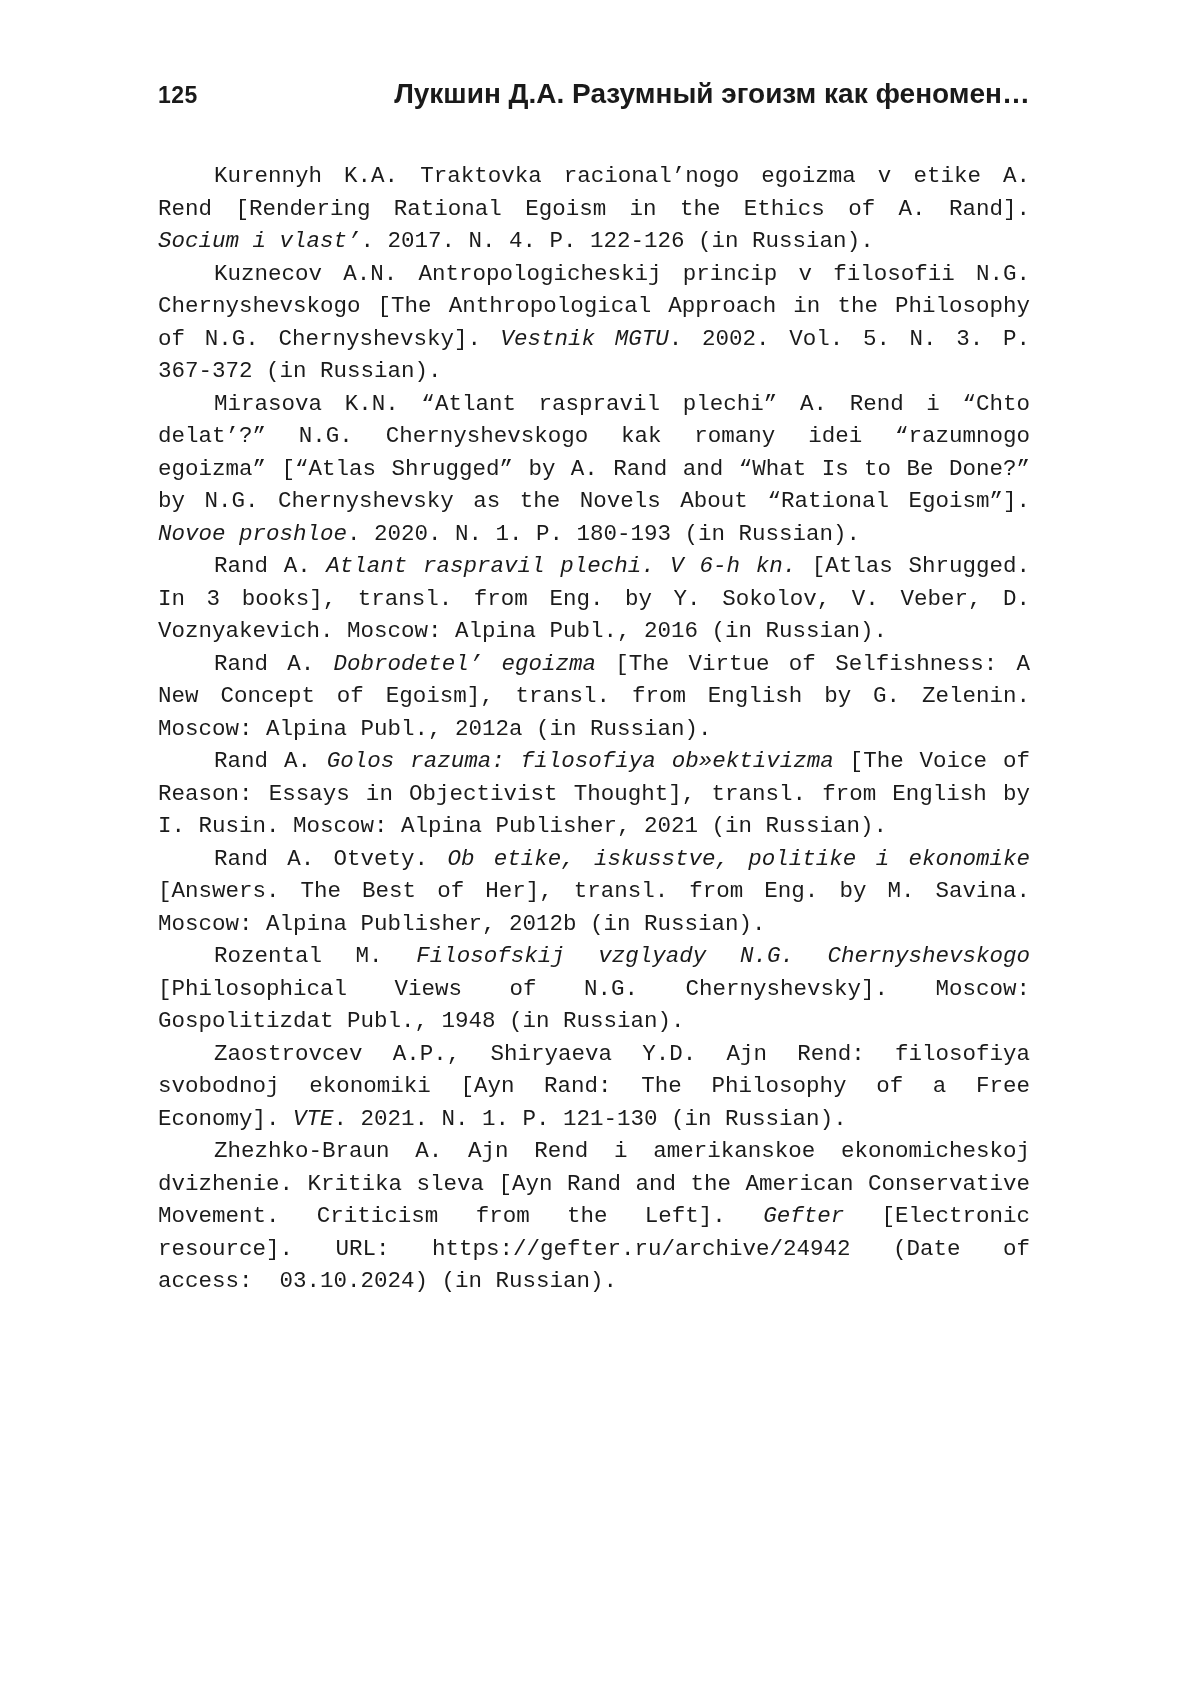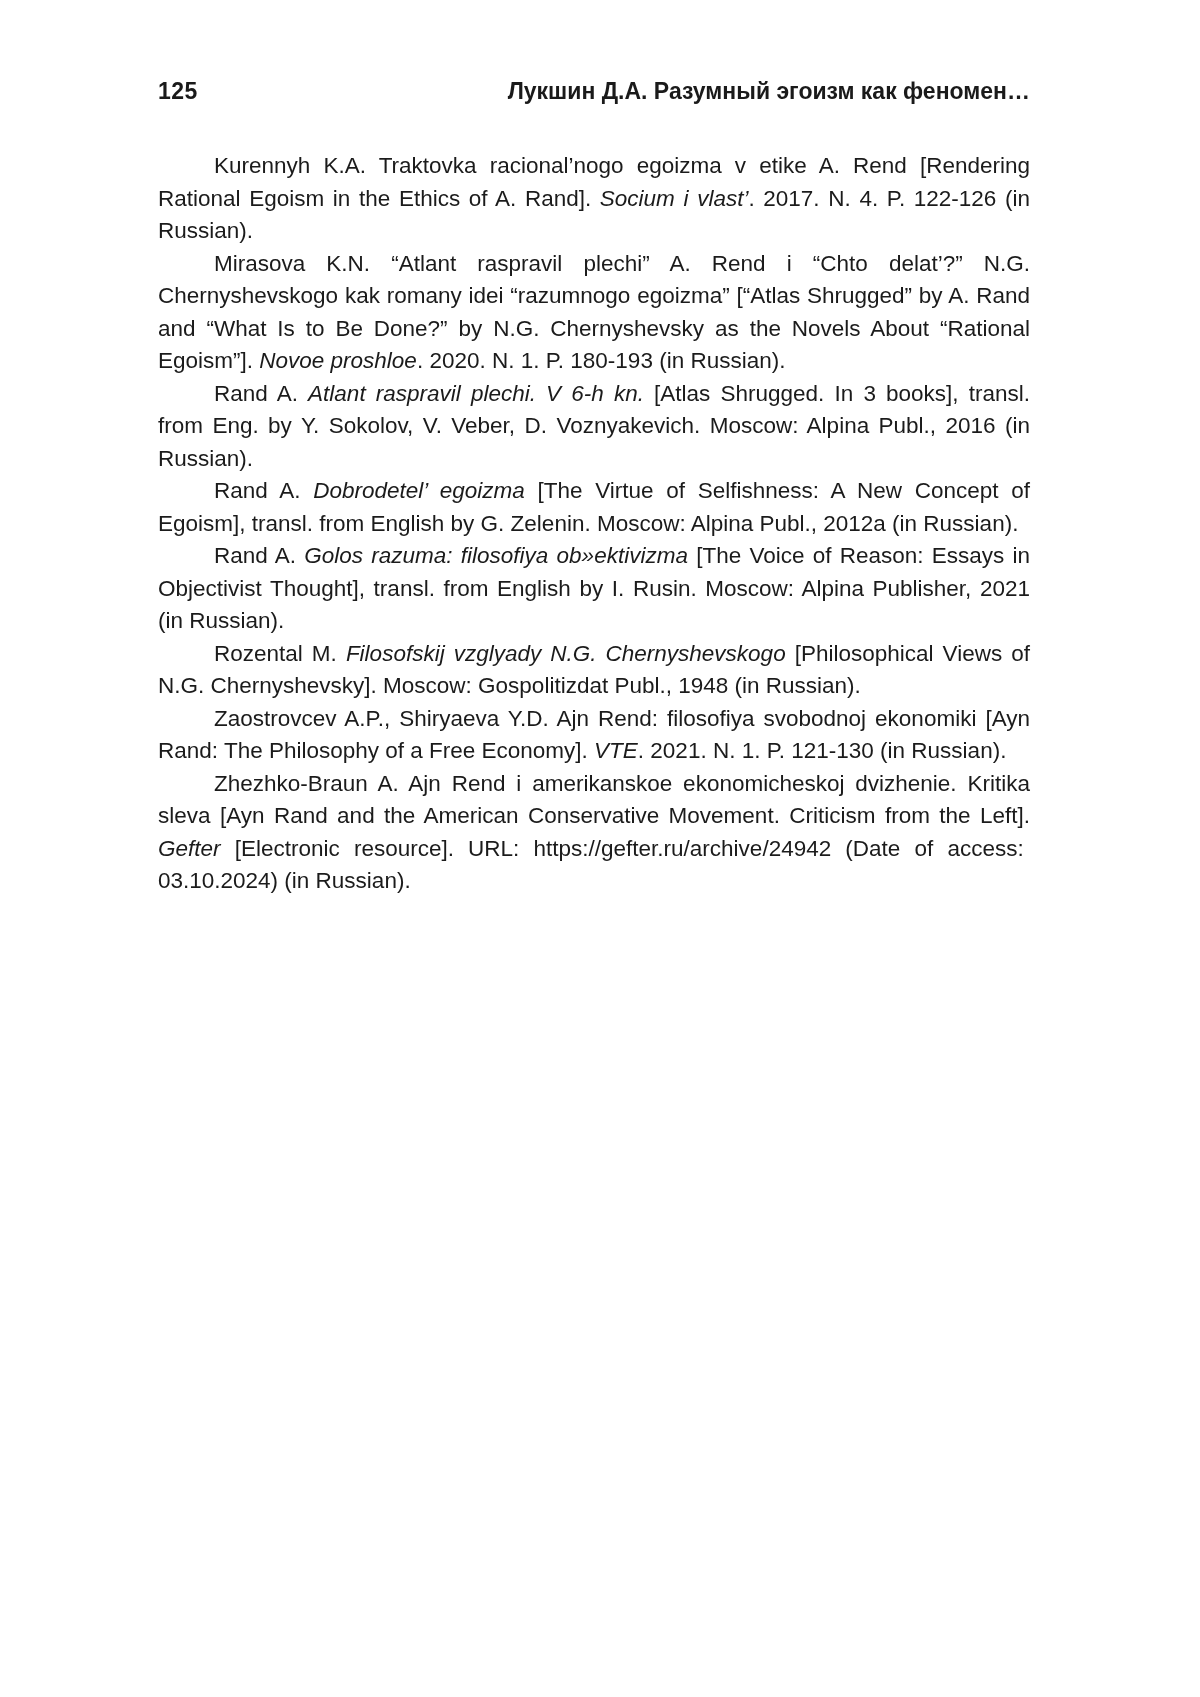--- a/index.html
+++ b/index.html
@@ -25,29 +25,29 @@
     align-items: baseline;
     font-family: "Liberation Sans", sans-serif;
     font-weight: 700;
     color: #1a1a1a;
   }
   .page-number {
     font-size: 23px;
     letter-spacing: 0.5px;
   }
   .running-head {
-    font-size: 23px;
+    font-size: 28px;
     text-align: right;
   }
   .references {
     position: absolute;
     left: 158px;
-    top: 150px;
+    top: 160px;
     width: 872px;
-    font-family: Liberation Sans, sans-serif;
+    font-family: Liberation Mono, monospace;
     font-size: 22.5px;
     line-height: 32.5px;
     color: #1b1b1b;
     text-align: justify;
   }
   .references p.ref {
     margin: 0;
     padding: 0;
     text-indent: 56px;
   }
@@ -60,22 +60,24 @@
 
 <div class="page">
 
   <div class="running-header">
     <span class="page-number">125</span>
     <span class="running-head">Лукшин Д.А. Разумный эгоизм как феномен…</span>
   </div>
 
   <div class="references">
       <p class="ref"><span>Kurennyh K.A. Traktovka racional’nogo egoizma v etike A. Rend [Rendering Rational Egoism in the Ethics of A. Rand]. </span><em>Socium i vlast’</em><span>. 2017. N. 4. P. 122-126 (in Russian).</span></p>
+      <p class="ref"><span>Kuznecov A.N. Antropologicheskij princip v filosofii N.G. Chernyshevskogo [The Anthropological Approach in the Philosophy of N.G. Chernyshevsky]. </span><em>Vestnik MGTU</em><span>. 2002. Vol. 5. N. 3. P. 367-372 (in Russian).</span></p>
       <p class="ref"><span>Mirasova K.N. “Atlant raspravil plechi” A. Rend i “Chto delat’?” N.G. Chernyshevskogo kak romany idei “razumnogo egoizma” [“Atlas Shrugged” by A. Rand and “What Is to Be Done?” by N.G. Chernyshevsky as the Novels About “Rational Egoism”]. </span><em>Novoe proshloe</em><span>. 2020. N. 1. P. 180-193 (in Russian).</span></p>
       <p class="ref"><span>Rand A. </span><em>Atlant raspravil plechi. V 6-h kn.</em><span> [Atlas Shrugged. In 3 books], transl. from Eng. by Y. Sokolov, V. Veber, D. Voznyakevich. Moscow: Alpina Publ., 2016 (in Russian).</span></p>
       <p class="ref"><span>Rand A. </span><em>Dobrodetel’ egoizma</em><span> [The Virtue of Selfishness: A New Concept of Egoism], transl. from English by G. Zelenin. Moscow: Alpina Publ., 2012a (in Russian).</span></p>
       <p class="ref"><span>Rand A. </span><em>Golos razuma: filosofiya ob»ektivizma</em><span> [The Voice of Reason: Essays in Objectivist Thought], transl. from English by I. Rusin. Moscow: Alpina Publisher, 2021 (in Russian).</span></p>
+      <p class="ref"><span>Rand A. Otvety. </span><em>Ob etike, iskusstve, politike i ekonomike</em><span> [Answers. The Best of Her], transl. from Eng. by M. Savina. Moscow: Alpina Publisher, 2012b (in Russian).</span></p>
       <p class="ref"><span>Rozental M. </span><em>Filosofskij vzglyady N.G. Chernyshevskogo</em><span> [Philosophical Views of N.G. Chernyshevsky]. Moscow: Gospolitizdat Publ., 1948 (in Russian).</span></p>
       <p class="ref"><span>Zaostrovcev A.P., Shiryaeva Y.D. Ajn Rend: filosofiya svobodnoj ekonomiki [Ayn Rand: The Philosophy of a Free Economy]. </span><em>VTE</em><span>. 2021. N. 1. P. 121-130 (in Russian).</span></p>
       <p class="ref"><span>Zhezhko-Braun A. Ajn Rend i amerikanskoe ekonomicheskoj dvizhenie. Kritika sleva [Ayn Rand and the American Conservative Movement. Criticism from the Left]. </span><em>Gefter</em><span> [Electronic resource]. URL: https://gefter.ru/archive/24942 (Date of access:&nbsp; 03.10.2024) (in Russian).</span></p>
     </div>
 
 </div>
 
 </body></html>

